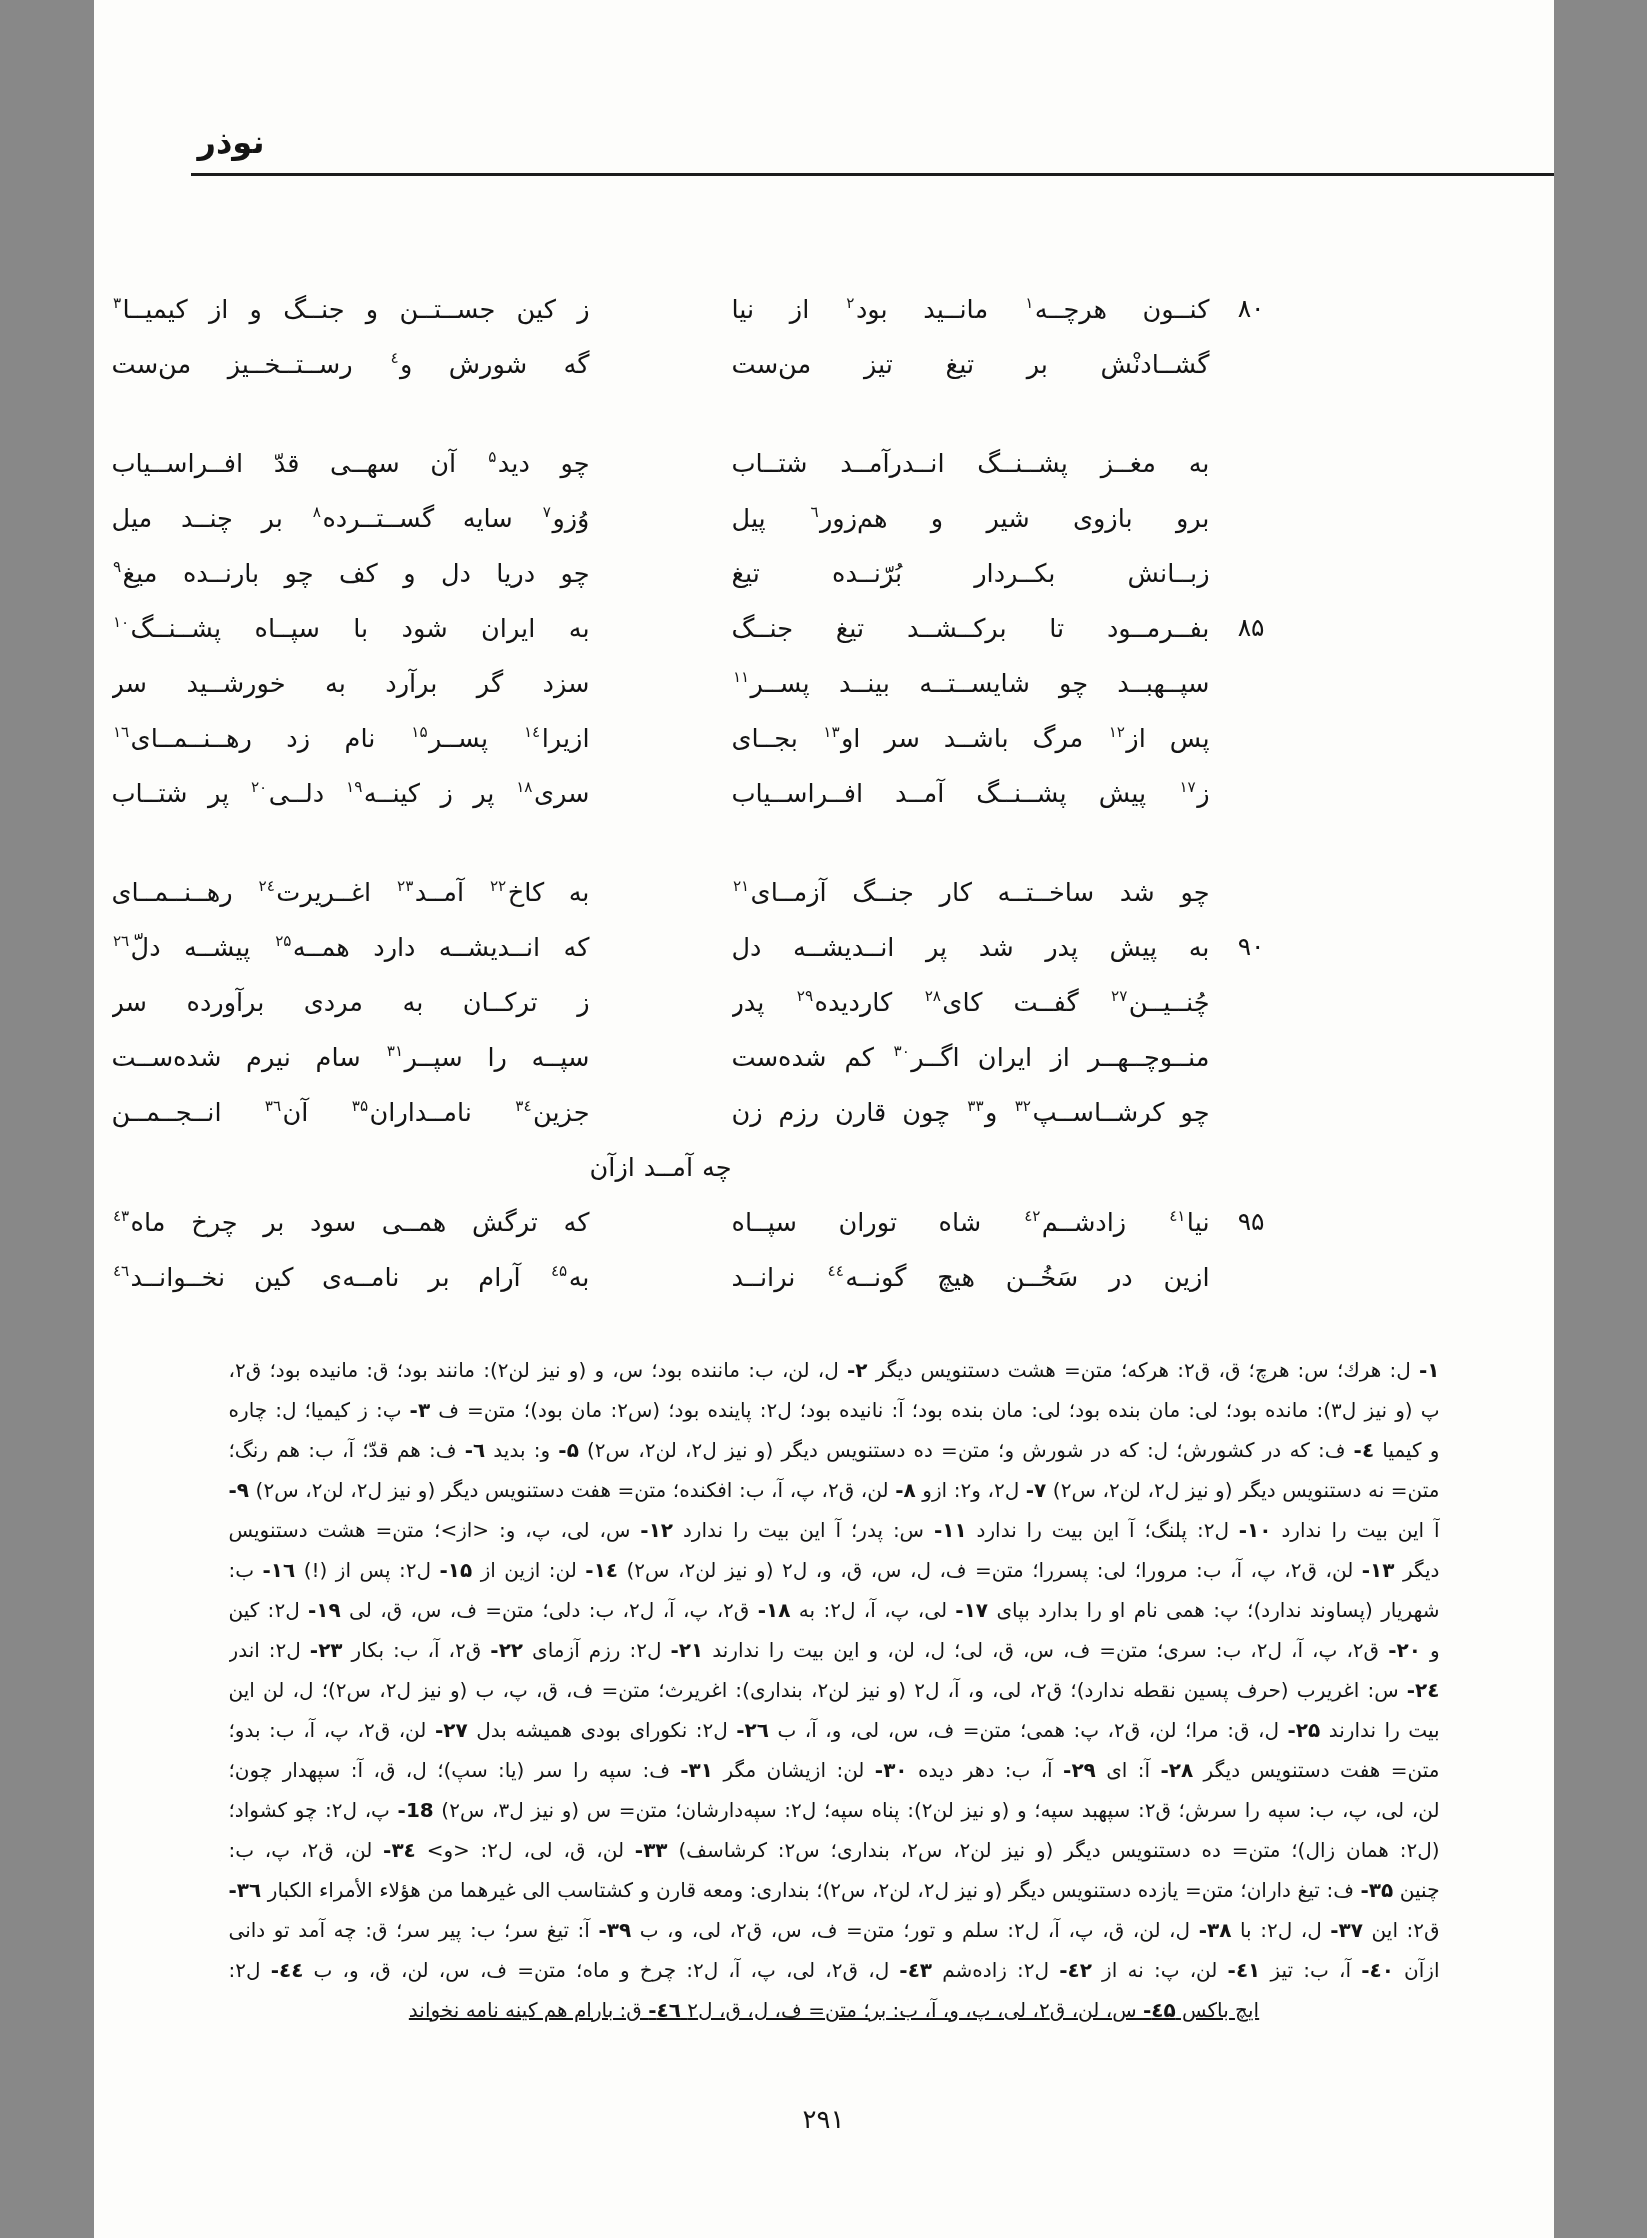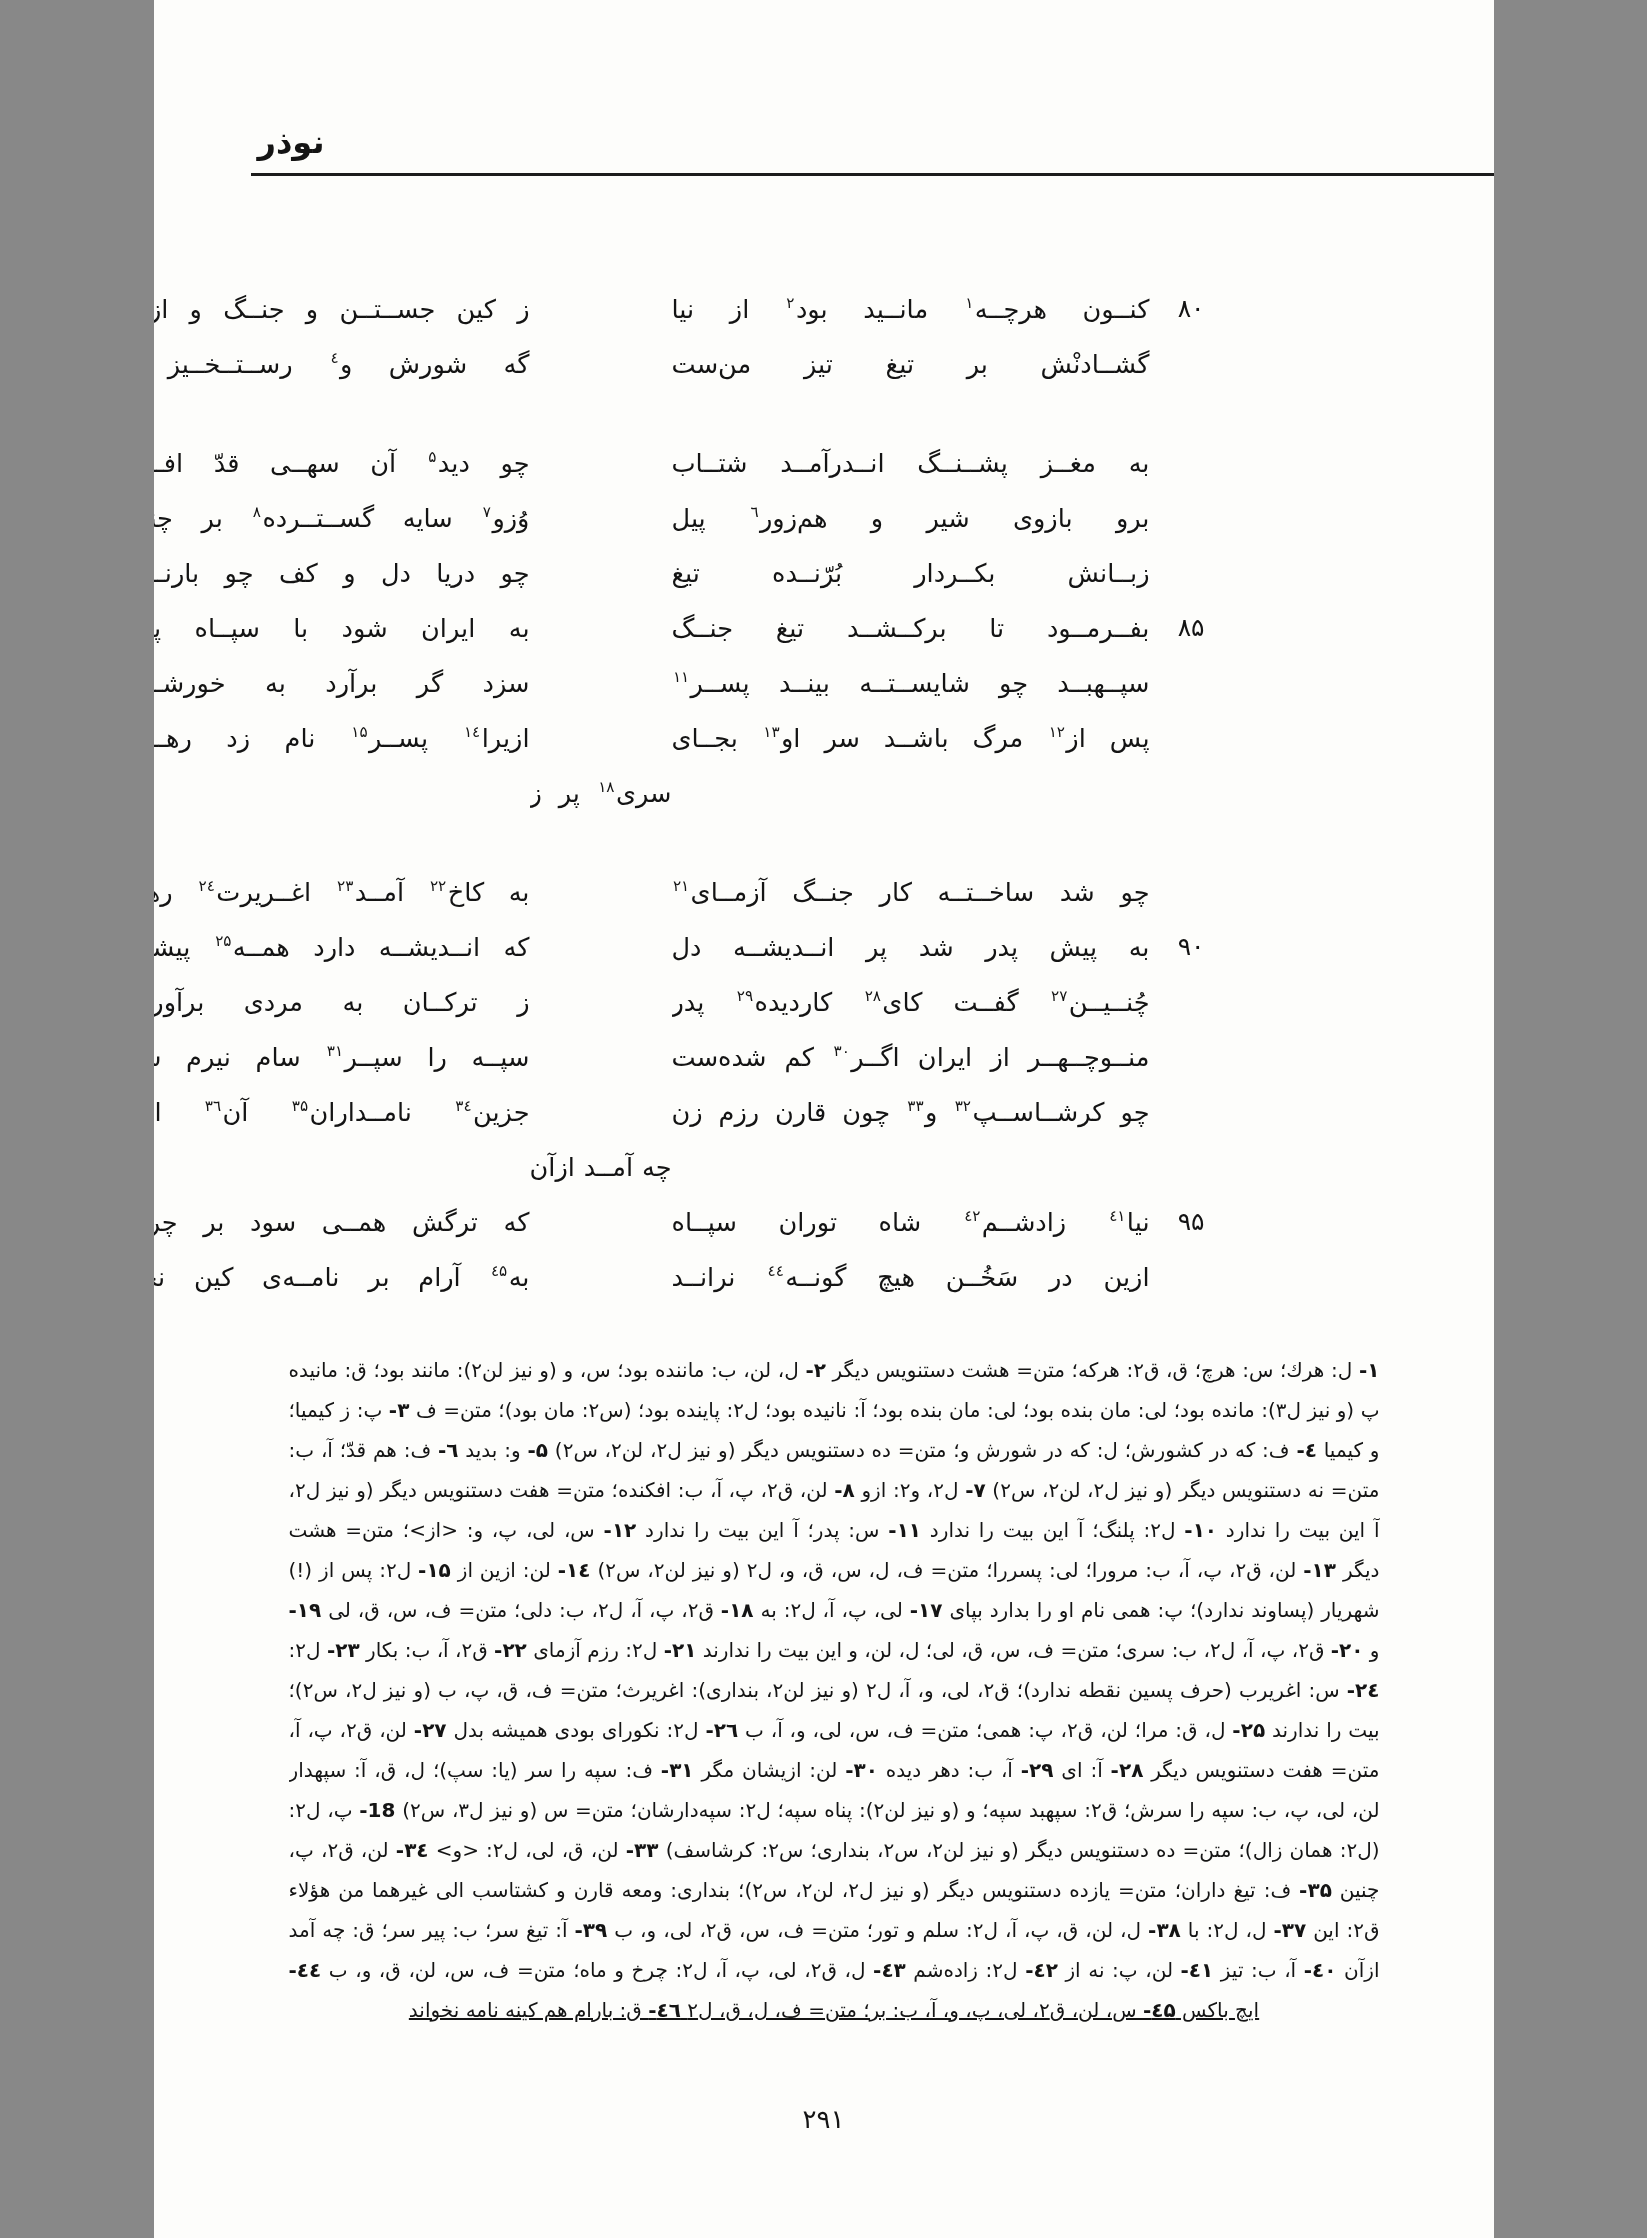--- a/index.html
+++ b/index.html
@@ -1,18 +1,18 @@
 <!DOCTYPE html>
 <html lang="fa" dir="rtl" style="font-size:11px"><head>
 <meta charset="utf-8">
 <style>
   html,body{margin:0;padding:0;background:#888;}
   .page{
     position:relative;
-    width:1340px;height:2239px;
+    width:1460px;height:2239px;
     margin:0 auto;
     background:#fdfdfb;
     color:#141414;
     font-family:"DejaVu Sans","Liberation Sans",sans-serif;
     overflow:hidden;
   }
   
   .running-head{
     position:absolute;top:123px;left:104px;
     font-size:32px;font-weight:bold;
@@ -123,20 +123,21 @@
         <span class="hemi">سزد گر برآرد به خورشــید سر</span>
       </div>
       <div class="verse-line">
         <span class="vnum"></span>
         <span class="hemi">پس از<sup>۱۲</sup> مرگ باشــد سر او<sup>۱۳</sup> بجــای</span>
         <span></span>
         <span class="hemi">ازیرا<sup>۱٤</sup> پســر<sup>۱۵</sup> نام زد رهــنــمــای<sup>۱٦</sup></span>
       </div>
       <div class="verse-line gap">
         <span class="vnum"></span>
+        <span class="hemi">ز<sup>۱۷</sup> پیش پشــنــگ آمــد افــراســیاب</span>
         <span></span>
         <span class="hemi">سری<sup>۱۸</sup> پر ز کینــه<sup>۱۹</sup> دلــی<sup>۲۰</sup> پر شتــاب</span>
       </div>
       <div class="verse-line">
         <span class="vnum"></span>
         <span class="hemi">چو شد ساخــتــه کار جنــگ آزمــای<sup>۲۱</sup></span>
         <span></span>
         <span class="hemi">به کاخ<sup>۲۲</sup> آمــد<sup>۲۳</sup> اغــریرت<sup>۲٤</sup> رهــنــمــای</span>
       </div>
       <div class="verse-line">

